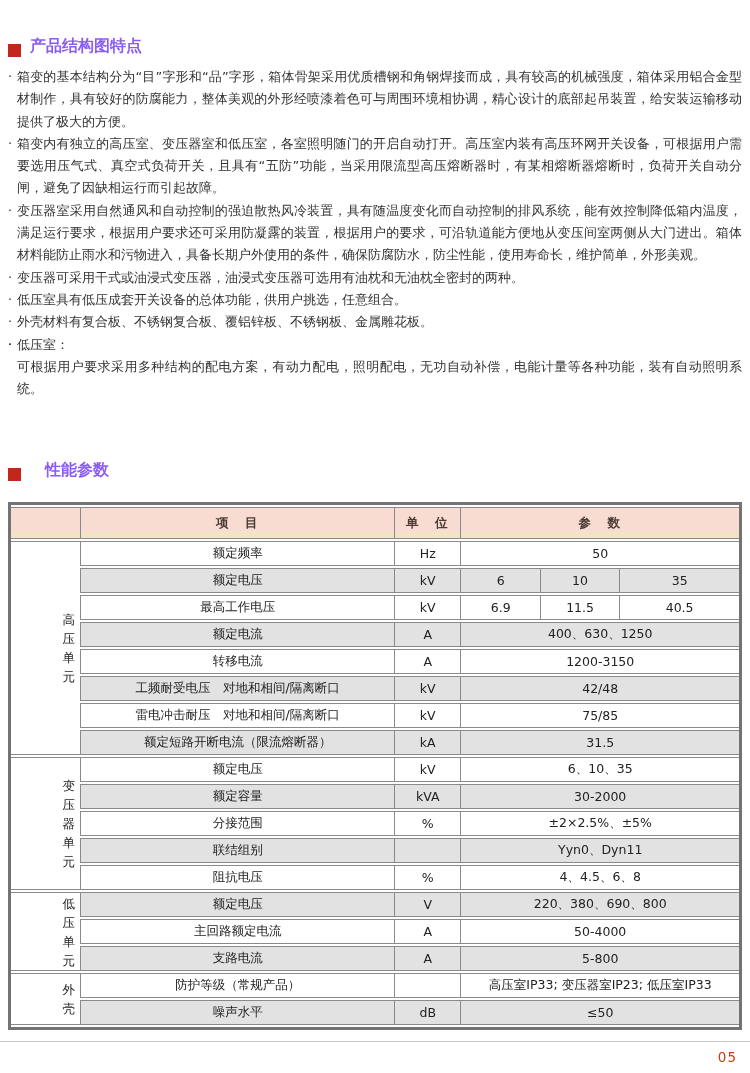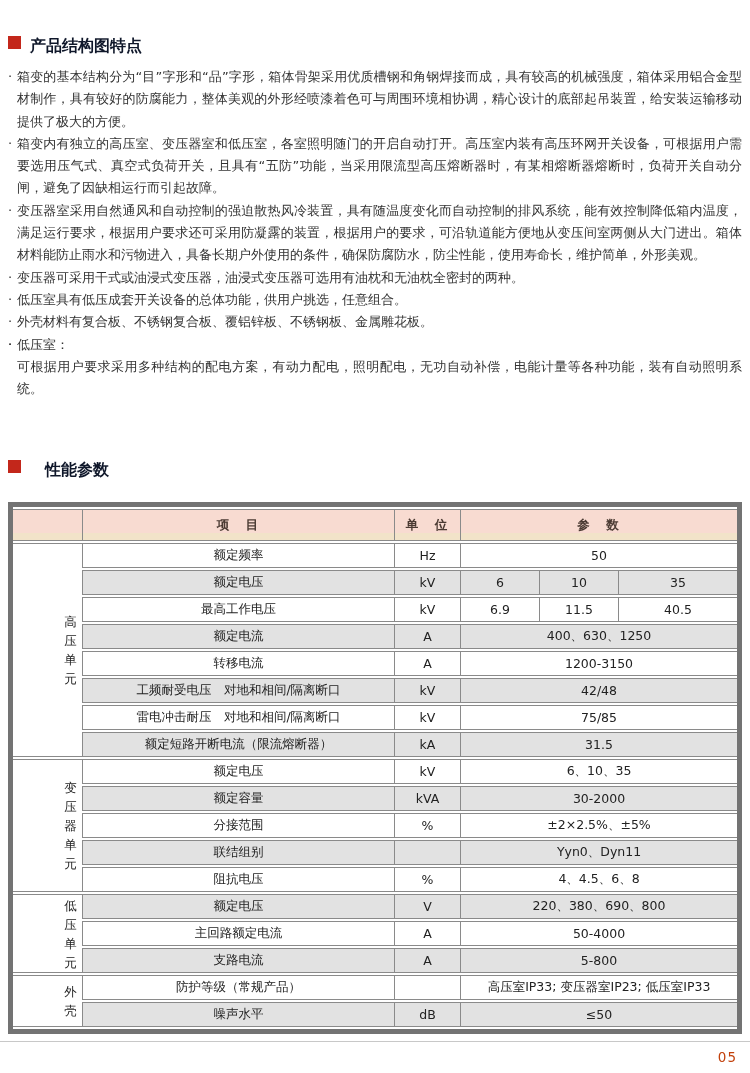--- a/index.html
+++ b/index.html
@@ -1,31 +1,31 @@
 <!DOCTYPE html>
 <html><head>
 <meta charset="utf-8">
 <style>
   html,body{margin:0;padding:0;background:#ffffff;}
   .page{
     position:relative;width:750px;height:1073px;overflow:hidden;background:#fff;
     font-family:"DejaVu Sans","Liberation Sans",sans-serif;color:#2e2e2e;
     box-sizing:border-box;padding:0 8px;
   }
-  .sec-head{display:flex;align-items:flex-start;gap:9px;font-size:16px;font-weight:bold;color:#0f172a;}
+  .sec-head{display:flex;align-items:flex-end;gap:9px;font-size:16px;font-weight:bold;color:#8b5cf6;}
   .sec-head.first{padding-top:36px;}
   .sec-head.second{margin-top:14px;gap:24px;}
   .red-sq{width:13px;height:13px;background:#c3271b;flex:0 0 auto;}
   .features-body{
     margin-top:9px;height:380px;overflow:hidden;
     font-size:13px;line-height:22.3px;text-align:justify;color:#333;
   }
   .feat-item{position:relative;padding-left:9px;}
   .feat-bullet{position:absolute;left:0;top:0;color:#333;}
-  .table-frame{border:5px solid #737373;margin-top:21px;width:734px;box-sizing:border-box;}
+  .table-frame{border:3px solid #737373;margin-top:21px;width:734px;box-sizing:border-box;}
   table.params{
     width:100%;border-collapse:separate;border-spacing:0 2px;table-layout:fixed;
     font-size:12.5px;color:#222;
   }
   table.params th,table.params td{
     border-top:1px solid #8a8a8a;border-bottom:1px solid #8a8a8a;
     text-align:center;vertical-align:middle;padding:0 2px;overflow:hidden;
   }
   table.params .bl{border-left:1px solid #8a8a8a;}
   table.params thead th{

